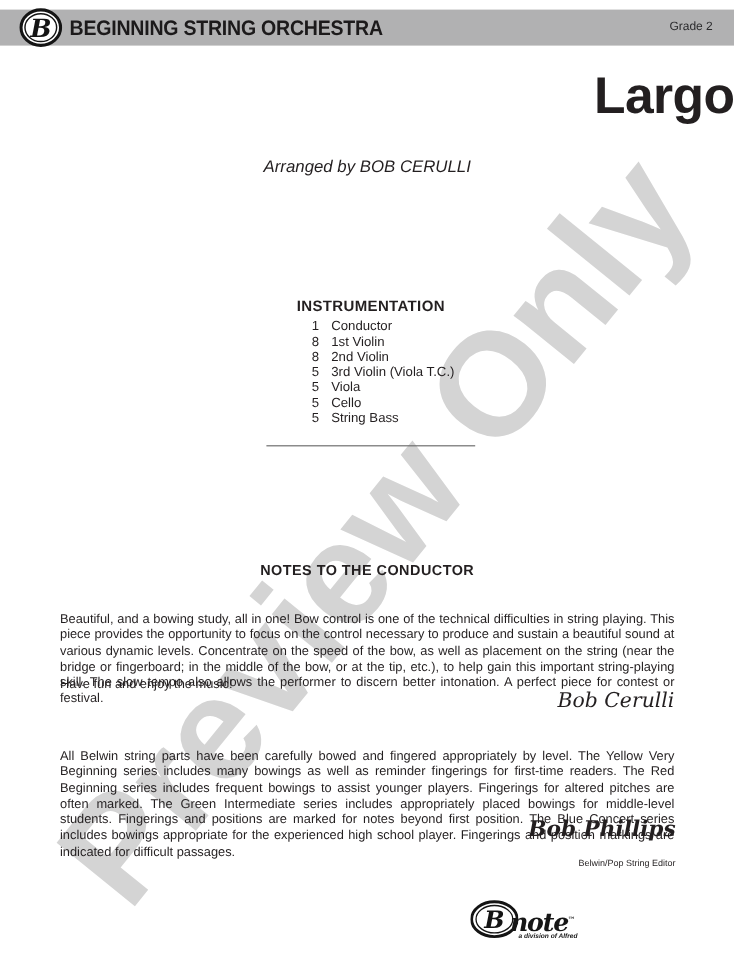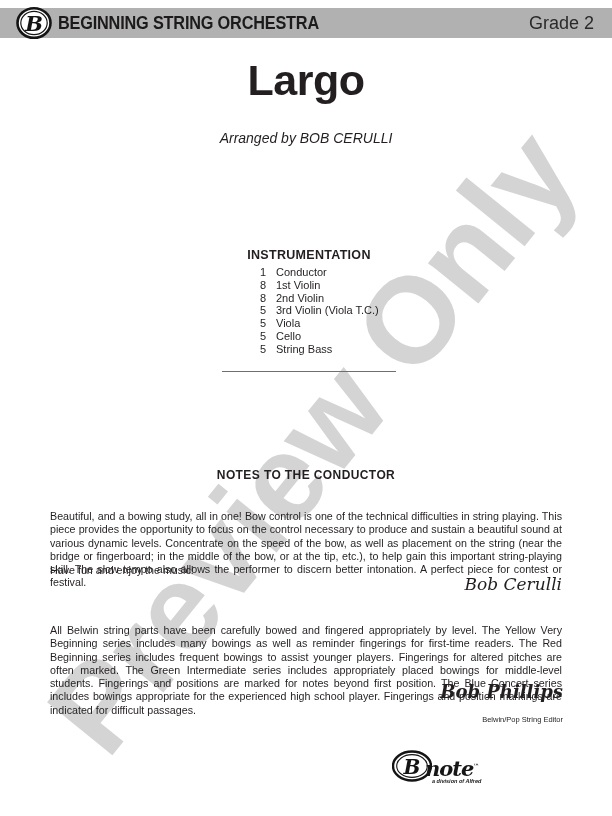--- a/index.html
+++ b/index.html
@@ -22,24 +22,24 @@
   .layer > * { position:absolute; }
 
   
   .topbar { top:8px; left:0; width:612px; height:30px; background:#b1b1b2; }
   .topbar-logo { position:absolute; left:16px; top:-2px; }
   .series {
     position:absolute; left:58px; top:0; height:30px; line-height:30px;
     font-size:17.5px; font-weight:bold; letter-spacing:-0.2px; color:#1c1a1b;
     transform:scaleX(.93); transform-origin:left center; white-space:nowrap;
   }
-  .grade { position:absolute; right:18px; top:0; height:14px; line-height:30px; font-size:18px; color:#2a2a2c; }
+  .grade { position:absolute; right:18px; top:0; height:14px; line-height:30px; font-size:10px; color:#2a2a2c; }
 
   
-  .title  { top:56px; left:0; width:612px; text-align:center; font-size:43px; font-weight:bold; letter-spacing:-0.5px; }
+  .title  { top:56px; left:0; width:612px; text-align:right; font-size:43px; font-weight:bold; letter-spacing:-0.5px; }
   .composer { top:113px; left:0; width:612px; text-align:center; font-size:14px; font-style:italic; }
   .arranger { top:130px; left:0; width:612px; text-align:center; font-size:14px; font-style:italic; }
 
   
   .instr-head {
     top:241px; left:222px; width:174px; display:flex; align-items:center; gap:7px;
     font-size:12.5px; font-weight:bold; letter-spacing:0.3px; white-space:nowrap;flex-direction:column;
   }
   .instr-head .bar { flex:1; height:2px; background:#231f20; }
   .instr-list { top:266px; left:240px; font-size:11px; line-height:12.8px; }

